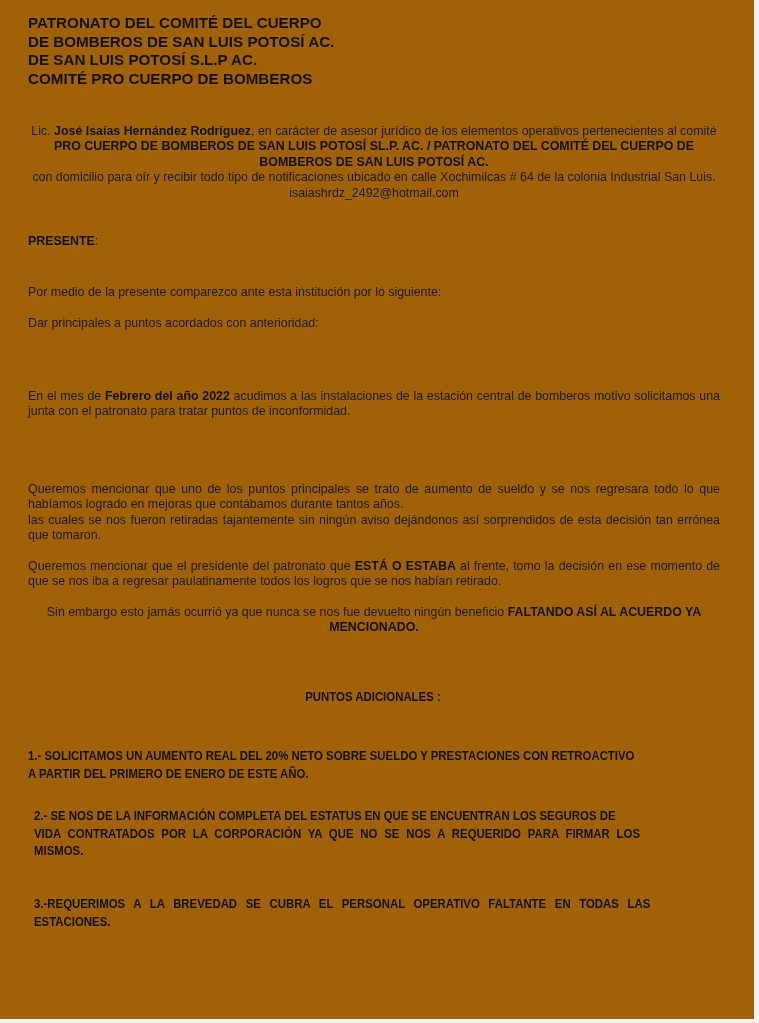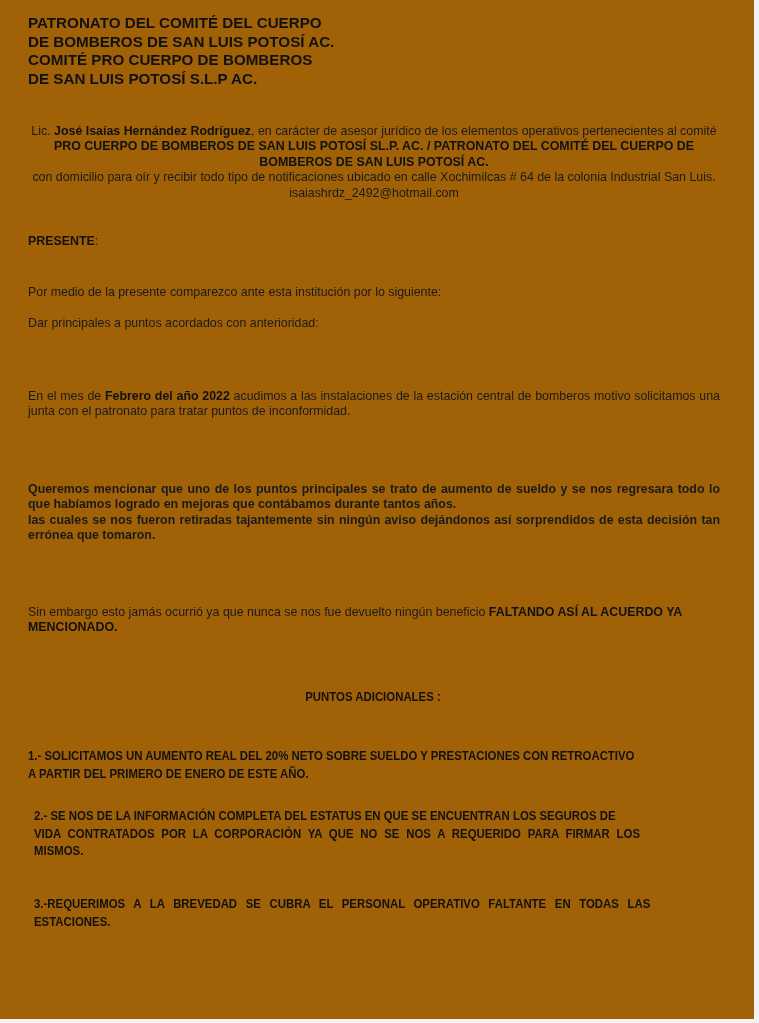--- a/index.html
+++ b/index.html
@@ -40,49 +40,52 @@
   .point .ln { white-space: nowrap; display: block; }
 </style>
 </head>
 <body>
 
 <div class="page">
 
   <div class="heading">
     <div>PATRONATO DEL COMITÉ DEL CUERPO</div>
     <div>DE BOMBEROS DE SAN LUIS POTOSÍ AC.</div>
+    <div>DE SAN LUIS POTOSÍ S.L.P AC.</div>
     <div>COMITÉ PRO CUERPO DE BOMBEROS</div>
-    <div>DE SAN LUIS POTOSÍ S.L.P AC.</div>
   </div>
 
   <div class="p" style="top:124px;text-align:center;">
     <span>Lic. </span><b>José Isaías Hernández Rodríguez</b><span>, en carácter de asesor jurídico de los elementos operativos pertenecientes al comité </span><b>PRO CUERPO DE BOMBEROS DE SAN LUIS POTOSÍ SL.P. AC. / PATRONATO DEL COMITÉ DEL CUERPO DE BOMBEROS DE SAN LUIS POTOSÍ AC.</b>
     <div>con domicilio para oír y recibir todo tipo de notificaciones ubicado en calle Xochimilcas  # 64 de la colonia Industrial San Luis.</div>
     <div>isaiashrdz_2492@hotmail.com</div>
   </div>
 
   <div class="p" style="top:234px;">
     <b>PRESENTE</b><span>:</span>
   </div>
 
   <div class="p" style="top:285px;">Por medio de la presente comparezco ante esta institución  por lo siguiente:</div>
   <div class="p" style="top:316px;">Dar principales a puntos acordados con anterioridad:</div>
 
   <div class="p just" style="top:389px;">
     <span>En el mes de </span><b>Febrero del año 2022</b><span> acudimos a las instalaciones de la estación central de bomberos motivo solicitamos una junta con el patronato para tratar puntos de inconformidad.</span>
   </div>
 
 
-  <div class="p just" style="top:482px;font-weight:bold;">
+  <div class="p just" style="top:482px;">
     <div>Queremos mencionar que uno de los puntos principales  se trato de aumento de sueldo y  se nos regresara todo lo que habíamos logrado en mejoras que contábamos durante tantos años.</div>
     <div>las cuales se nos fueron retiradas tajantemente sin ningún  aviso dejándonos así  sorprendidos de esta decisión  tan errónea que tomaron.</div>
   </div>
 
+  <div class="p just" style="top:559px;">
+    <span>Queremos mencionar que el presidente del patronato que  </span><b>ESTÁ O ESTABA</b><span> al frente, tomo la decisión en ese momento de que se nos iba a regresar  paulatinamente todos los logros  que se nos habían retirado.</span>
+  </div>
 
-  <div class="p" style="top:605px;">
+  <div class="p" style="top:605px;text-align:center;">
     <span>Sin embargo esto jamás ocurrió ya que nunca se nos fue devuelto ningún beneficio  </span><b>FALTANDO ASÍ AL ACUERDO YA MENCIONADO.</b>
   </div>
 
   <div class="center-title">PUNTOS ADICIONALES :</div>
 
   <div class="point" style="left:28px; top:748px; transform:scaleX(0.905);">
     <span class="ln">1.- SOLICITAMOS UN AUMENTO REAL DEL 20% NETO SOBRE SUELDO Y PRESTACIONES CON RETROACTIVO</span>
     <span class="ln">A PARTIR DEL PRIMERO DE ENERO DE ESTE AÑO.</span>
   </div>
 

